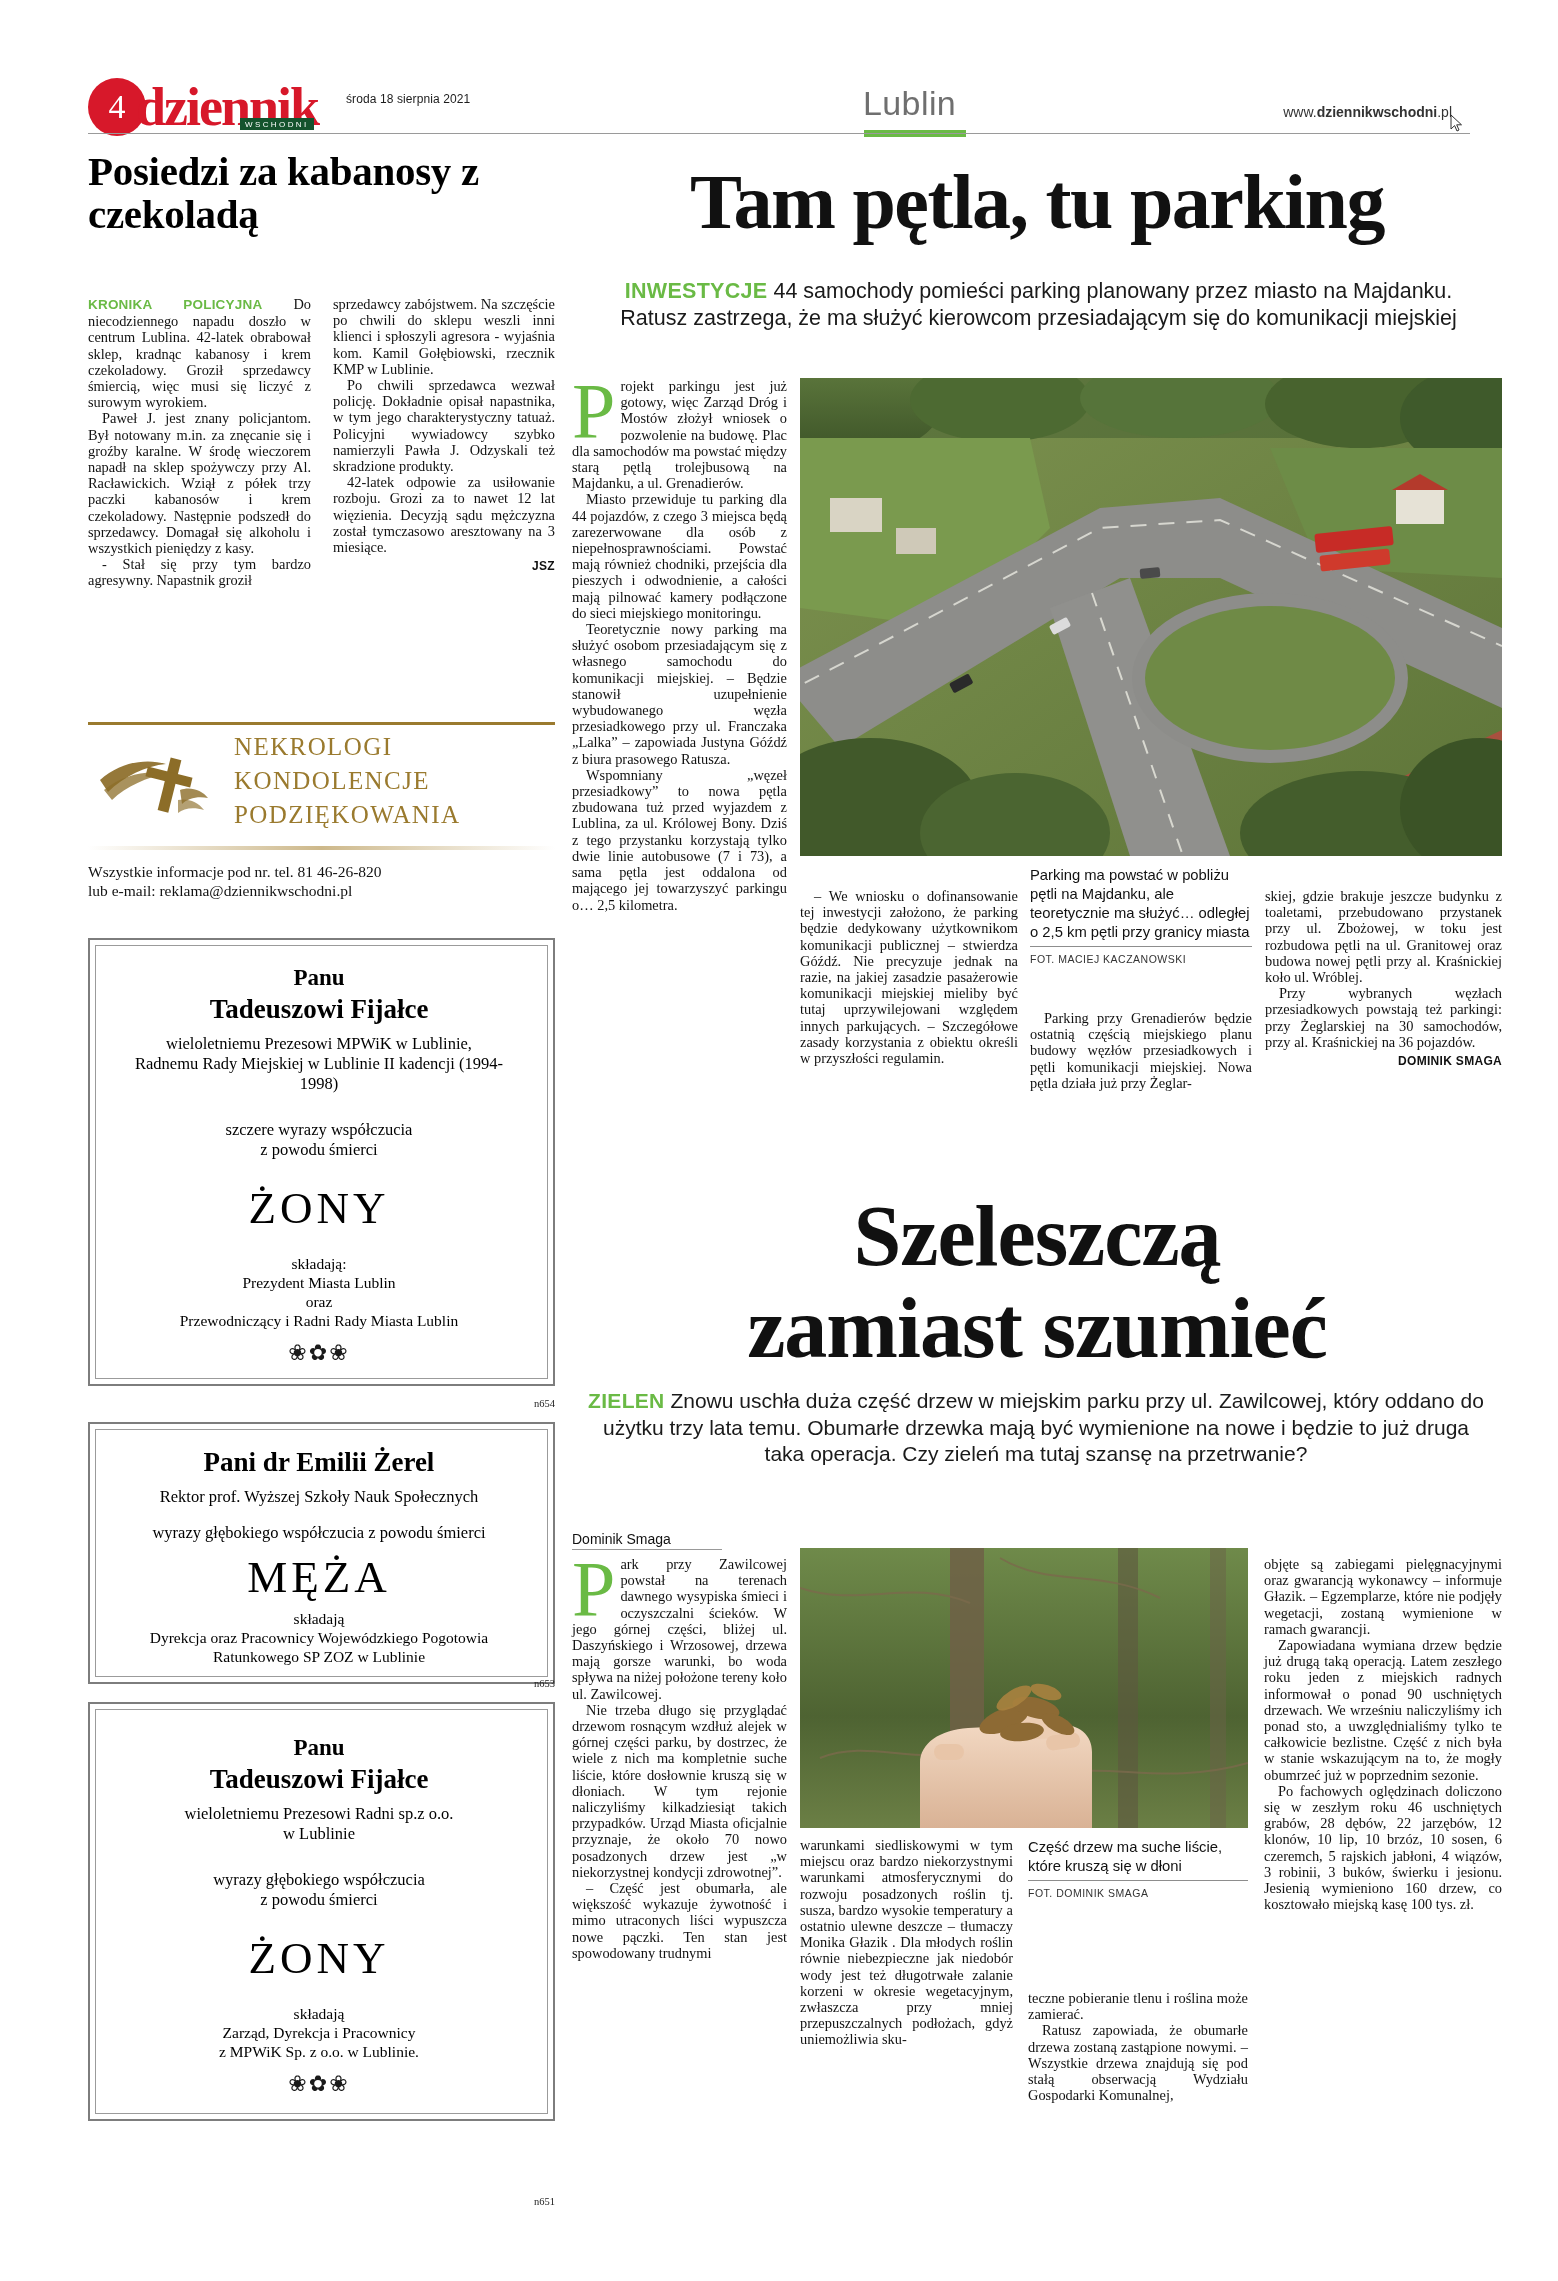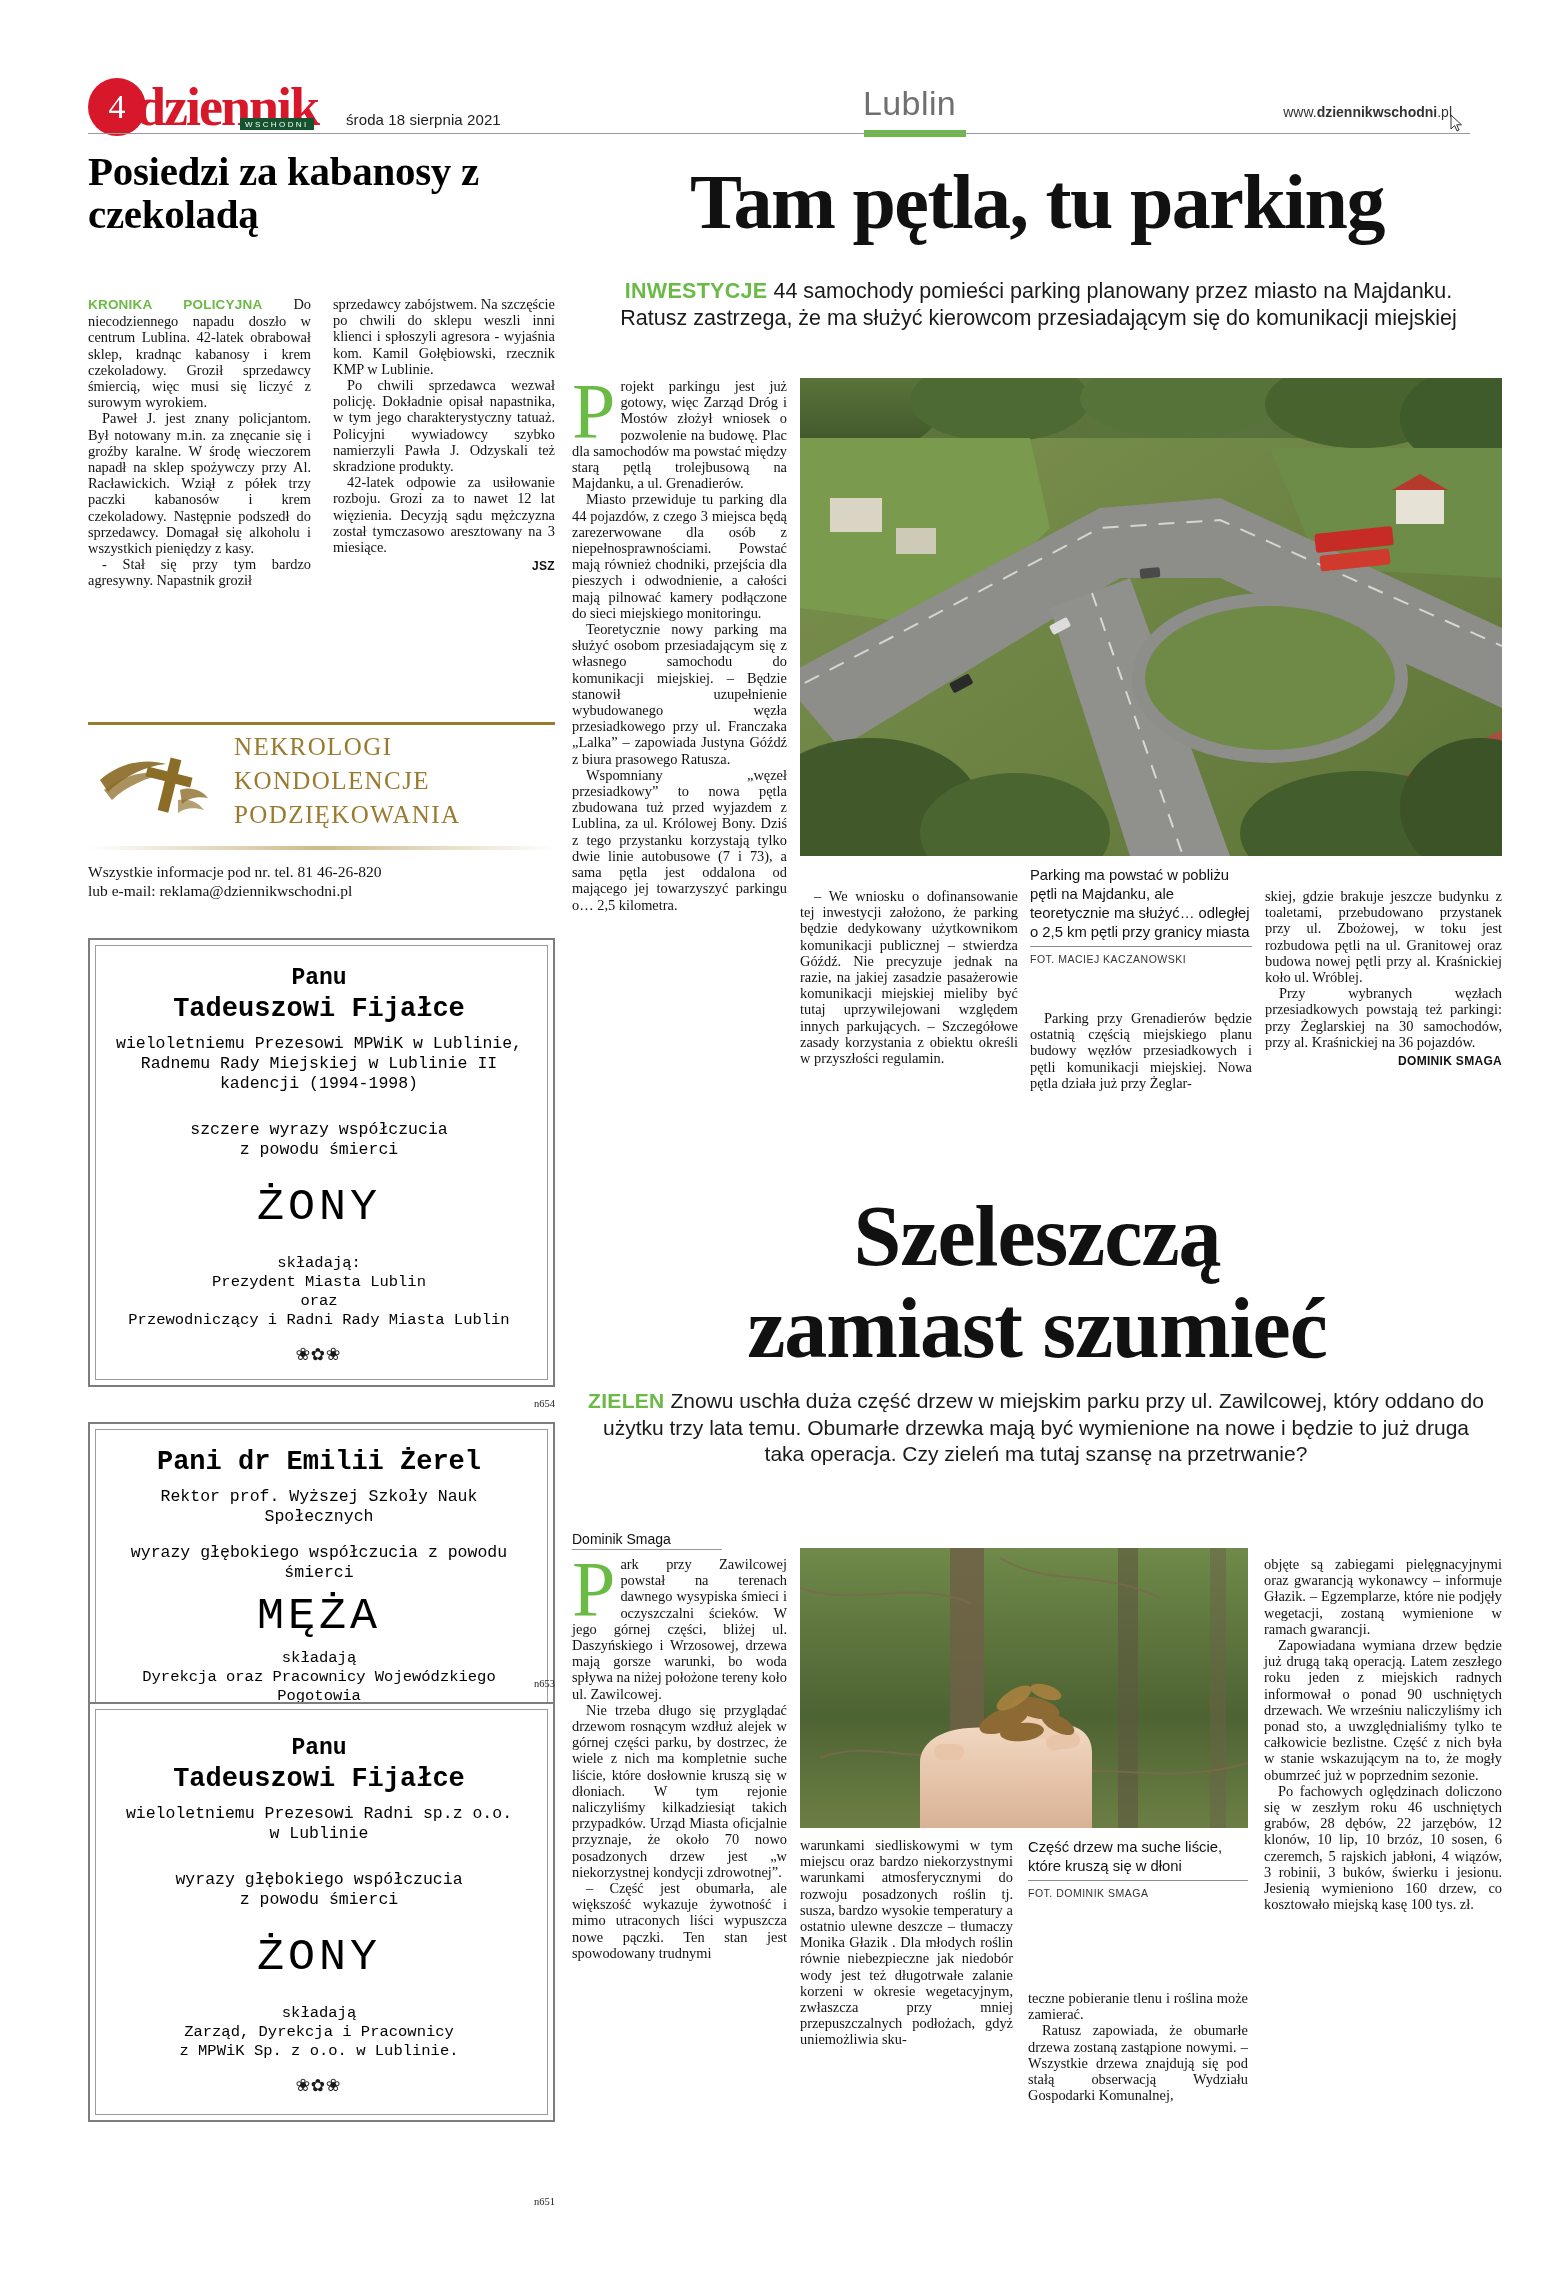--- a/index.html
+++ b/index.html
@@ -21,22 +21,22 @@
   .logo-text{
     font-family:"Liberation Serif",serif;font-weight:bold;font-style:normal;
     font-size:54px;line-height:54px;color:#d7182a;letter-spacing:-2px;
   }
   .logo-sub{
     position:absolute;left:104px;bottom:4px;background:#14532d;color:#fff;
     font-family:"Liberation Sans",sans-serif;font-size:8px;letter-spacing:2.4px;
     padding:2px 5px 1px 5px;
   }
   .issue-date{
-    position:absolute;left:258px;top:33px;font-family:"Liberation Sans",sans-serif;
-    font-size:15px;color:#1c1c1c;letter-spacing:.1px;
+    position:absolute;left:258px;top:14px;font-family:"Liberation Sans",sans-serif;
+    font-size:12px;color:#1c1c1c;letter-spacing:.1px;
   }
   .section-name{
     position:absolute;left:775px;top:6px;font-family:"Liberation Sans",sans-serif;
     font-size:34px;color:#6f6f6f;font-weight:300;letter-spacing:.4px;
   }
   .section-underline{
     position:absolute;left:776px;top:52px;width:102px;height:7px;background:#6aba45;
   }
   .mast-rule{position:absolute;left:0;top:55px;width:1382px;height:1px;background:#9a9a9a;}
   .site-url{
@@ -87,21 +87,21 @@
   
   .obit{
     position:absolute;left:88px;width:467px;background:#fff;
     border:2px solid #7d7d7d;box-sizing:border-box;text-align:center;
     font-family:"Liberation Serif",serif;color:#000;
   }
   .obit:before{
     content:"";position:absolute;left:5px;top:5px;right:5px;bottom:5px;
     border:1px solid #9b9b9b;pointer-events:none;
   }
-  .obit-inner{position:relative;padding:24px 31px 18px 26px;font-family:Liberation Mono, monospace;}
+  .obit-inner{position:relative;padding:24px 31px 18px 26px;}
   .o-line1{font-weight:bold;font-size:23px;line-height:28px;}
   .o-line2{font-weight:bold;font-size:27px;line-height:32px;margin-top:1px;}
   .o-role{font-size:16.5px;line-height:20px;margin-top:9px;}
   .o-gap{height:26px;}
   .o-sym{font-size:16.5px;line-height:20px;}
   .o-big{font-size:45px;line-height:52px;letter-spacing:4px;margin:22px 0 20px;}
   .o-sign{font-size:15.5px;line-height:19px;}
   .o-orn{margin-top:10px;font-size:22px;color:#1a1a1a;letter-spacing:2px;}
   .o-code{position:absolute;right:3px;font-family:"Liberation Serif",serif;
     font-size:10.5px;color:#222;}

